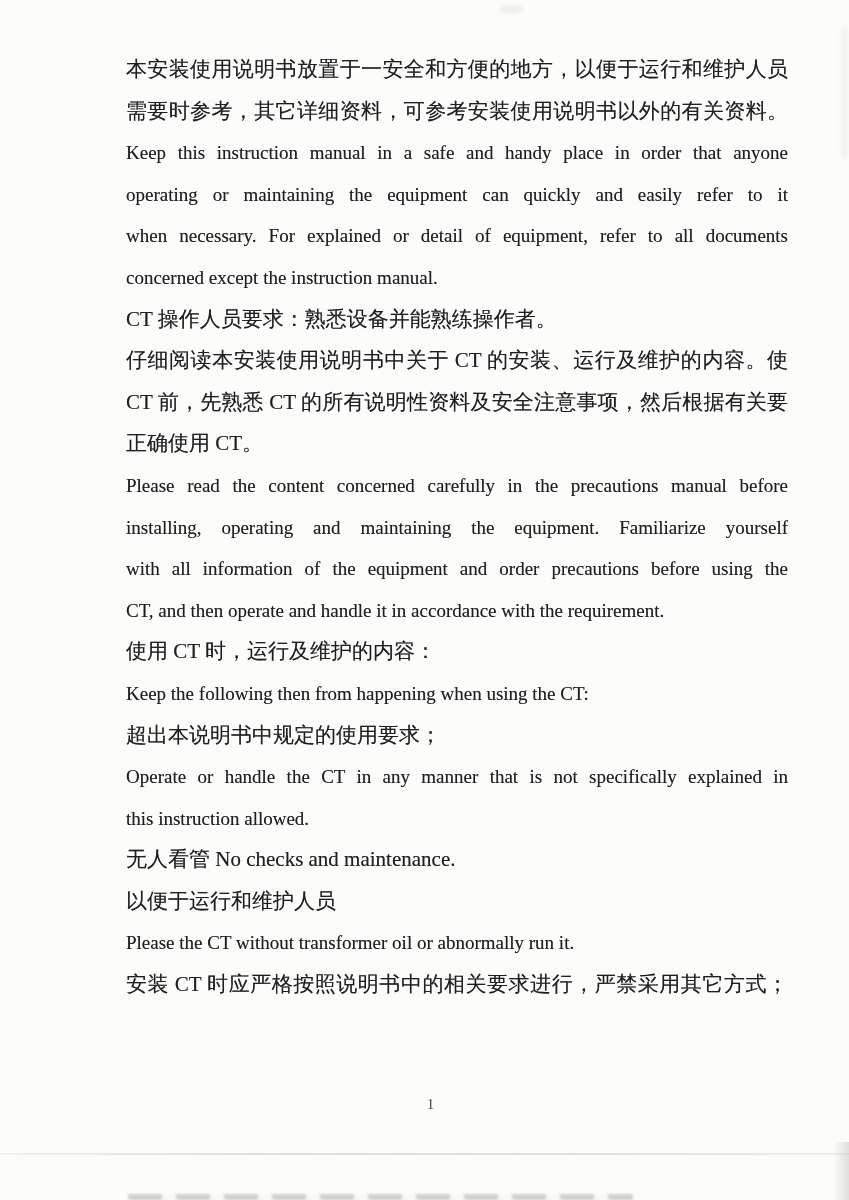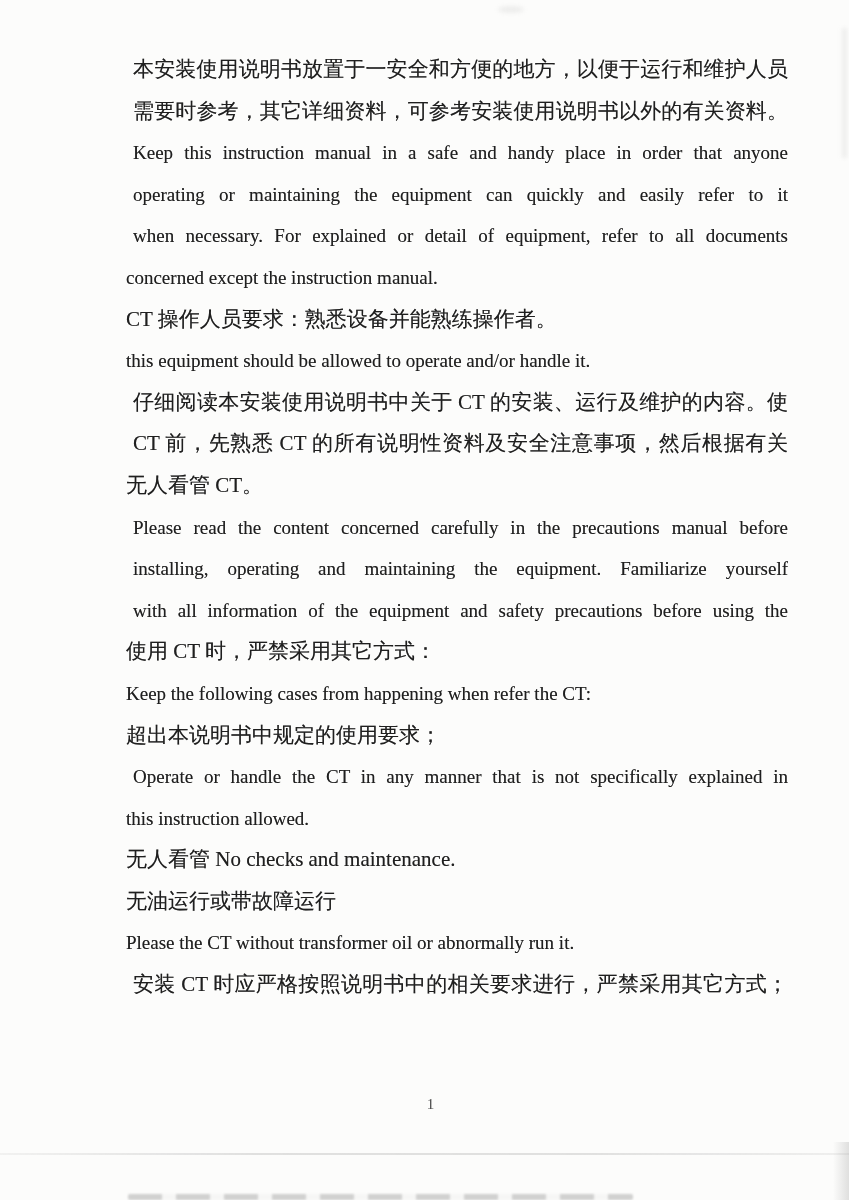--- a/index.html
+++ b/index.html
@@ -21,21 +21,21 @@
   }
   .line {
     position: relative;
     height: 41.6px;
     line-height: 41.6px;
     overflow: hidden;
     text-shadow: 0 0 0.5px rgba(45,45,45,0.55);
   }
   .line.zh { font-size: 21px; }
   .line.en { font-size: 19px; }
-  .line.j { text-align: justify; text-align-last: justify; margin-left: 7px; }
+  .line.j { text-align: justify; text-align-last: justify; }
   .line.l { text-align: center; text-align-last: left; }
   .page-number {
     position: absolute;
     top: 1093px;
     left: 0;
     width: 849px;
     height: 22px;
     line-height: 22px;
     text-align: center;
     text-indent: 12px;
@@ -123,75 +123,75 @@
       <span>when necessary. For explained or detail of equipment, refer to all documents</span>
     </div>
       <div class="line l en">
       
       <span>concerned except the instruction manual.</span>
     </div>
       <div class="line l zh">
       
       <span>CT 操作人员要求：熟悉设备并能熟练操作者。</span>
     </div>
-      <div class="line l en">
-      
-      <span>this equipment should be allowed to operate and/or handle it.</span>
-    </div>
       <div class="line j zh">
       
       <span>仔细阅读本安装使用说明书中关于 CT 的安装、运行及维护的内容。使用</span>
     </div>
       <div class="line j zh">
       
       <span>CT 前，先熟悉 CT 的所有说明性资料及安全注意事项，然后根据有关要求</span>
     </div>
       <div class="line l zh">
       
-      <span>无人看管 CT。</span>
+      <span>正确使用 CT。</span>
     </div>
       <div class="line j en">
       
       <span>Please read the content concerned carefully in the precautions manual before</span>
     </div>
       <div class="line j en">
       
       <span>installing, operating and maintaining the equipment. Familiarize yourself</span>
     </div>
       <div class="line j en">
       
-      <span>with all information of the equipment and safety precautions before using the</span>
-    </div>
-      <div class="line l zh">
-      
-      <span>使用 CT 时，严禁采用其它方式：</span>
-    </div>
-      <div class="line l en">
-      
-      <span>Keep the following cases from happening when refer the CT:</span>
+      <span>with all information of the equipment and order precautions before using the</span>
+    </div>
+      <div class="line l en">
+      
+      <span>CT, and then operate and handle it in accordance with the requirement.</span>
+    </div>
+      <div class="line l zh">
+      
+      <span>使用 CT 时，运行及维护的内容：</span>
+    </div>
+      <div class="line l en">
+      
+      <span>Keep the following then from happening when using the CT:</span>
     </div>
       <div class="line l zh">
       
       <span>超出本说明书中规定的使用要求；</span>
     </div>
       <div class="line j en">
       
       <span>Operate or handle the CT in any manner that is not specifically explained in</span>
     </div>
       <div class="line l en">
       
       <span>this instruction allowed.</span>
     </div>
       <div class="line l zh">
       
       <span>无人看管 No checks and maintenance.</span>
     </div>
       <div class="line l zh">
       
-      <span>无油运行或带故障运行</span>
+      <span>以便于运行和维护人员</span>
     </div>
       <div class="line l en">
       
       <span>Please the CT without transformer oil or abnormally run it.</span>
     </div>
       <div class="line j zh">
       
       <span>安装 CT 时应严格按照说明书中的相关要求进行，严禁采用其它方式；应</span>
     </div>
     </div>

